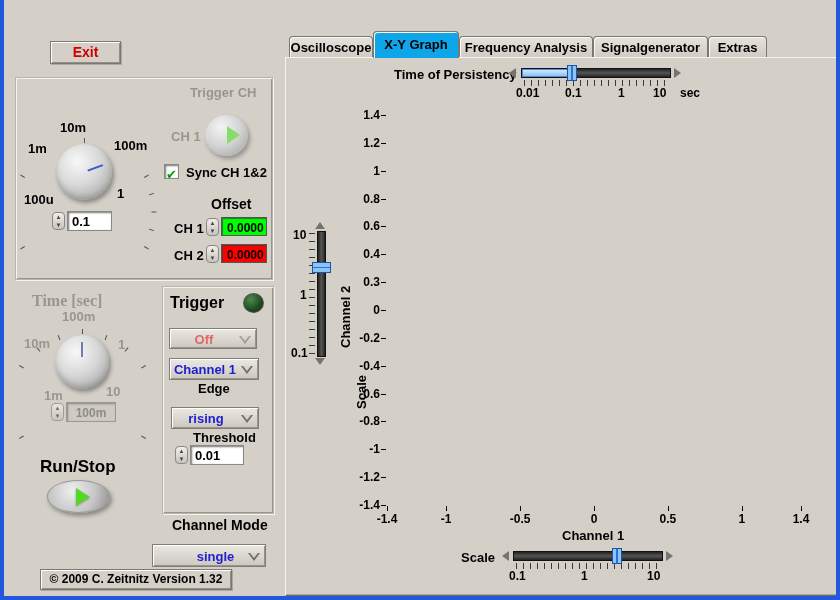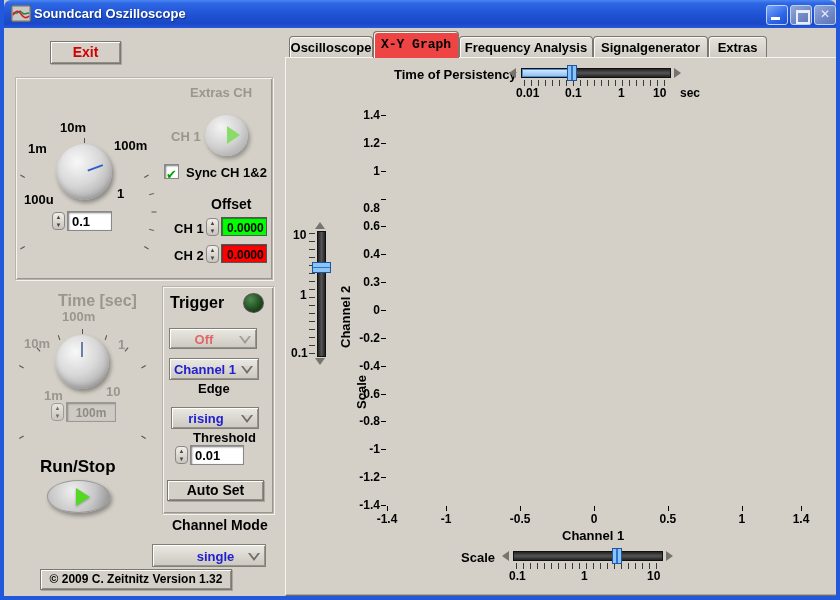--- a/index.html
+++ b/index.html
@@ -46,63 +46,45 @@
   .arrow-r{width:0;height:0;border-top:5px solid transparent;border-bottom:5px solid transparent;border-left:7px solid #76746C;}
   .arrow-u{width:0;height:0;border-left:5px solid transparent;border-right:5px solid transparent;border-bottom:7px solid #76746C;}
   .arrow-d{width:0;height:0;border-left:5px solid transparent;border-right:5px solid transparent;border-top:7px solid #76746C;}
   .hticks{height:6px;background:repeating-linear-gradient(90deg,#3A3A3A 0 1px,transparent 1px 7px);}
   .vticks{width:6px;background:repeating-linear-gradient(180deg,#3A3A3A 0 1px,transparent 1px 8px);}
   .ticknum{font-size:12px;font-weight:bold;color:#000;white-space:nowrap;}
   
   .tab{top:36px;height:22px;background:linear-gradient(180deg,#E6E3DC,#CFCBC3);border:1px solid #7A7870;border-bottom:none;
        border-radius:4px 4px 0 0;box-shadow:inset 1px 1px 0 #FAF9F6;text-align:center;font-size:13px;font-weight:bold;
        line-height:22px;box-sizing:border-box;}
-  .tab.active{top:31px;height:27px;background:#ef4444;line-height:26px;z-index:5;font-family:Liberation Mono, monospace;}
+  .tab.active{top:31px;height:27px;background:#0ea5e9;line-height:26px;z-index:5;}
   #tabpage{left:281px;top:57px;width:555px;height:539px;background:#D4D0C8;
            border-top:1px solid #F5F4F0;border-left:1px solid #F5F4F0;border-right:1px solid #6E6C64;border-bottom:1px solid #6E6C64;
            box-shadow:inset -1px -1px 0 #A8A6A0;box-sizing:border-box;z-index:1;}
   
   #graph-frame{left:332px;top:103px;width:480px;height:444px;background:#D0CDC6;
      border-top:3px solid #EBE9E4;border-left:3px solid #EBE9E4;border-right:3px solid #8E8C84;border-bottom:3px solid #8E8C84;box-sizing:border-box;}
   #plot{left:383px;top:115px;width:414px;height:390px;background:#000;}
   .axnum{position:absolute;font-size:12px;font-weight:bold;color:#000;white-space:nowrap;}
   .vert-text{writing-mode:vertical-rl;transform:rotate(180deg);font-weight:bold;font-size:13px;color:#000;}
   .led{border-radius:50%;background:radial-gradient(circle at 35% 30%,#4E8A4E,#1E4A1E 60%,#102C10);border:1px solid #555;box-sizing:border-box;}
   .oval-btn{border-radius:50%/48%;background:radial-gradient(circle at 40% 32%,#EFEFEF,#C6C6C6 55%,#909090 95%);
             box-shadow:2px 3px 4px rgba(0,0,0,0.35);border:1px solid #999;box-sizing:border-box;}
   .play-tri{width:0;height:0;border-top:9px solid transparent;border-bottom:9px solid transparent;border-left:14px solid #55D825;filter:drop-shadow(0 1px 1px rgba(0,0,0,0.3));}
 </style>
 </head>
 <body>
 
 <div id="app">
 
-  <div class="abs" id="titlebar">
-    <svg class="abs" id="app-icon" viewBox="0 0 20 17">
-      <rect x="0" y="0" width="20" height="17" rx="2" fill="#9C9C9C" stroke="#4A4A4A"></rect>
-      <rect x="2" y="2" width="16" height="13" fill="#C8C8C8"></rect>
-      <polyline points="2,8 6,8 9,6 13,9 18,8" stroke="#2E7D2E" stroke-width="1.4" fill="none"></polyline>
-      <path d="M2,10 Q6,3 10,9 T18,11" stroke="#D02020" stroke-width="1.6" fill="none"></path>
-    </svg>
-    <div class="abs" id="title-text">Soundcard Oszilloscope</div>
-    <div class="abs winbtn" id="btn-min">
-        <div class="glyph-min"></div>
-      </div>
-    <div class="abs winbtn" id="btn-max">
-        <div class="glyph-max"></div>
-      </div>
-    <div class="abs winbtn" id="btn-close">
-        <div class="glyph-x">✕</div>
-      </div>
-  </div>
 
   <div class="abs btn3d" style="left:46px;top:41px;width:71px;height:23px;font-size:14px;font-weight:bold;color:#D00000;line-height:21px;">Exit</div>
 
   <div class="abs groupbox" style="left:11px;top:77px;width:256px;height:201px;"></div>
-  <div class="abs lbl gray" style="left:186px;top:85px;">Extras CH</div>
+  <div class="abs lbl gray" style="left:186px;top:85px;">Trigger CH</div>
 
   <div class="abs" style="left:52px;top:144px;width:56px;height:56px;">
     <div class="knob" style="position:absolute;inset:0;"></div>
     <div class="needle" style="transform:rotate(70deg);transform-origin:50% 20px;top:8px;height:16px;left:27px;"></div>
     <div class="ktick" style="transform:rotate(0deg) translateY(-34px);left:28px;top:28px;"></div>
     <div class="ktick" style="transform:rotate(-60deg) translateY(-34px);left:28px;top:28px;"></div>
     <div class="ktick" style="transform:rotate(60deg) translateY(-34px);left:28px;top:28px;"></div>
     <div class="ktick" style="transform:rotate(-120deg) translateY(-34px);left:28px;top:28px;"></div>
     <div class="ktick" style="transform:rotate(120deg) translateY(-34px);left:28px;top:28px;"></div>
     <div class="ktick" style="transform:rotate(75deg) translateY(-32px);left:28px;top:28px;"></div>
@@ -132,21 +114,21 @@
   <div class="abs lbl" style="left:207px;top:196px;font-size:14px;">Offset</div>
   <div class="abs lbl" style="left:170px;top:221px;">CH 1</div>
   <div class="abs spinner" style="left:202px;top:218px;">▲<br>▼</div>
   <div class="abs" style="left:217px;top:217px;width:46px;height:19px;background:#00FF00;border:1px solid #555;box-shadow:inset 1px 1px 1px #2A7A2A;
        font-size:12px;font-weight:bold;padding:3px 0 0 5px;box-sizing:border-box;">0.0000</div>
   <div class="abs lbl" style="left:170px;top:248px;">CH 2</div>
   <div class="abs spinner" style="left:202px;top:245px;">▲<br>▼</div>
   <div class="abs" style="left:217px;top:244px;width:46px;height:19px;background:#FF0000;border:1px solid #555;box-shadow:inset 1px 1px 1px #7A2A2A;
        font-size:12px;font-weight:bold;padding:3px 0 0 5px;box-sizing:border-box;">0.0000</div>
 
-  <div class="abs lbl gray" style="left:54px;top:292px;font-size:16px;">Time [sec]</div>
+  <div class="abs lbl gray" style="left:28px;top:292px;font-size:16px;font-family:Liberation Serif, serif;">Time [sec]</div>
   <div class="abs" style="left:51px;top:335px;width:54px;height:54px;">
     <div class="knob" style="position:absolute;inset:0;"></div>
     <div style="position:absolute;left:26px;top:7px;width:2px;height:15px;background:#6E7EA8;"></div>
     <div class="ktick" style="transform:rotate(0deg) translateY(-33px);left:27px;top:27px;"></div>
     <div class="ktick" style="transform:rotate(-60deg) translateY(-33px);left:27px;top:27px;"></div>
     <div class="ktick" style="transform:rotate(60deg) translateY(-33px);left:27px;top:27px;"></div>
     <div class="ktick" style="transform:rotate(-120deg) translateY(-33px);left:27px;top:27px;"></div>
     <div class="ktick" style="transform:rotate(120deg) translateY(-33px);left:27px;top:27px;"></div>
     <div class="ktick" style="transform:rotate(-20deg) translateY(-31px);left:27px;top:27px;"></div>
     <div class="ktick" style="transform:rotate(20deg) translateY(-31px);left:27px;top:27px;"></div>
@@ -175,21 +157,20 @@
     <div class="dd-tri"></div>
   </div>
   <div class="abs lbl" style="left:194px;top:381px;">Edge</div>
   <div class="abs dropdown" style="left:167px;top:399px;width:88px;height:22px;">
     <div class="dd-text" style="color:#2020D0;">rising</div>
     <div class="dd-tri"></div>
   </div>
   <div class="abs lbl" style="left:189px;top:430px;">Threshold</div>
   <div class="abs spinner" style="left:171px;top:446px;">▲<br>▼</div>
   <div class="abs sunken" style="left:186px;top:445px;width:54px;height:20px;font-size:13px;font-weight:bold;padding:2px 0 0 4px;">0.01</div>
-  <div class="abs btn3d" style="left:163px;top:480px;width:97px;height:21px;font-size:14px;font-weight:bold;line-height:19px;">Auto Set</div>
 
   <div class="abs lbl" style="left:36px;top:457px;font-size:17px;">Run/Stop</div>
   <div class="abs oval-btn" style="left:43px;top:480px;width:63px;height:33px;">
     <div class="play-tri" style="position:absolute;left:28px;top:7px;"></div>
   </div>
 
   <div class="abs lbl" style="left:168px;top:517px;font-size:14px;">Channel Mode</div>
   <div class="abs dropdown" style="left:148px;top:536px;width:114px;height:23px;">
     <div class="dd-text" style="color:#2020D0;top:4px;padding-left:31px;">single</div>
     <div class="dd-tri" style="top:8px;"></div>
@@ -301,21 +282,21 @@
         <line x1="221.5" y1="260.8" x2="265.6" y2="264.8" stroke="#FF00FF" stroke-width="1" stroke-opacity="0.9"></line>
       </svg>
   </div>
   <div class="abs" id="axis-layer" style="z-index: 2;">
       <span class="axnum" style="left:338px;top:108px;width:38px;text-align:right;">1.4</span>
       <div style="position:absolute;left:377px;top:115px;width:5px;height:1px;background:#000;"></div>
       <span class="axnum" style="left:338px;top:135.85714285714286px;width:38px;text-align:right;">1.2</span>
       <div style="position:absolute;left:377px;top:142.85714285714286px;width:5px;height:1px;background:#000;"></div>
       <span class="axnum" style="left:338px;top:163.7142857142857px;width:38px;text-align:right;">1</span>
       <div style="position:absolute;left:377px;top:170.7142857142857px;width:5px;height:1px;background:#000;"></div>
-      <span class="axnum" style="left:338px;top:191.57142857142856px;width:38px;text-align:right;margin-top:9px;">0.8</span>
+      <span class="axnum" style="left:338px;top:191.57142857142856px;width:38px;text-align:right;">0.8</span>
       <div style="position:absolute;left:377px;top:198.57142857142856px;width:5px;height:1px;background:#000;"></div>
       <span class="axnum" style="left:338px;top:219.42857142857142px;width:38px;text-align:right;">0.6</span>
       <div style="position:absolute;left:377px;top:226.42857142857142px;width:5px;height:1px;background:#000;"></div>
       <span class="axnum" style="left:338px;top:247.28571428571428px;width:38px;text-align:right;">0.4</span>
       <div style="position:absolute;left:377px;top:254.28571428571428px;width:5px;height:1px;background:#000;"></div>
       <span class="axnum" style="left:338px;top:275.14285714285717px;width:38px;text-align:right;">0.3</span>
       <div style="position:absolute;left:377px;top:282.14285714285717px;width:5px;height:1px;background:#000;"></div>
       <span class="axnum" style="left:338px;top:303px;width:38px;text-align:right;">0</span>
       <div style="position:absolute;left:377px;top:310px;width:5px;height:1px;background:#000;"></div>
       <span class="axnum" style="left:338px;top:330.85714285714283px;width:38px;text-align:right;">-0.2</span>

